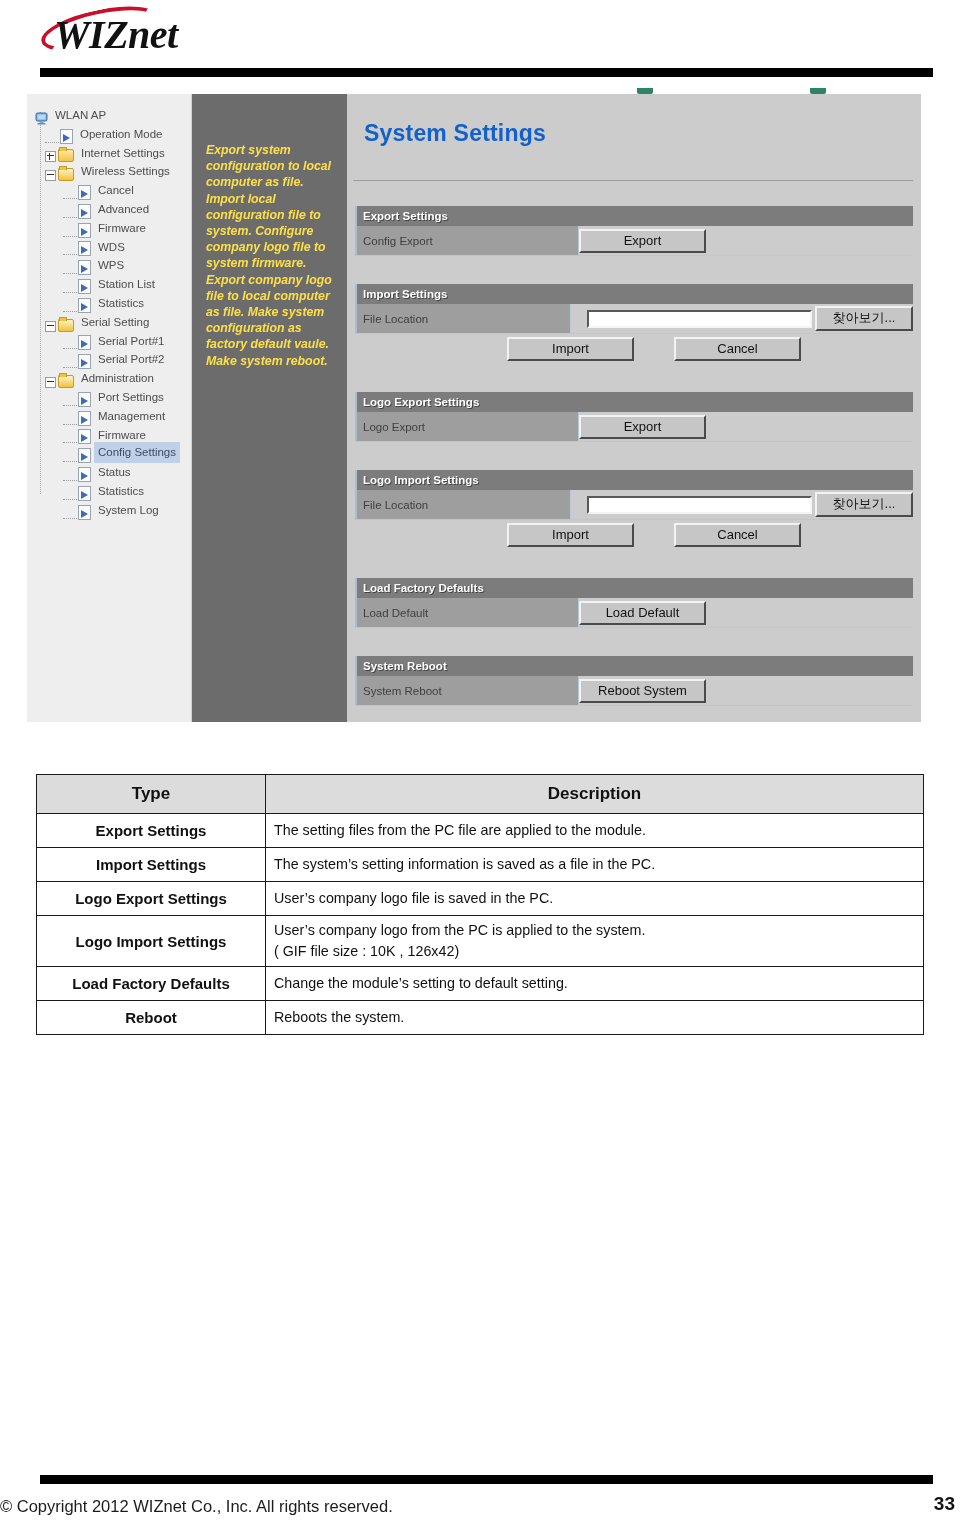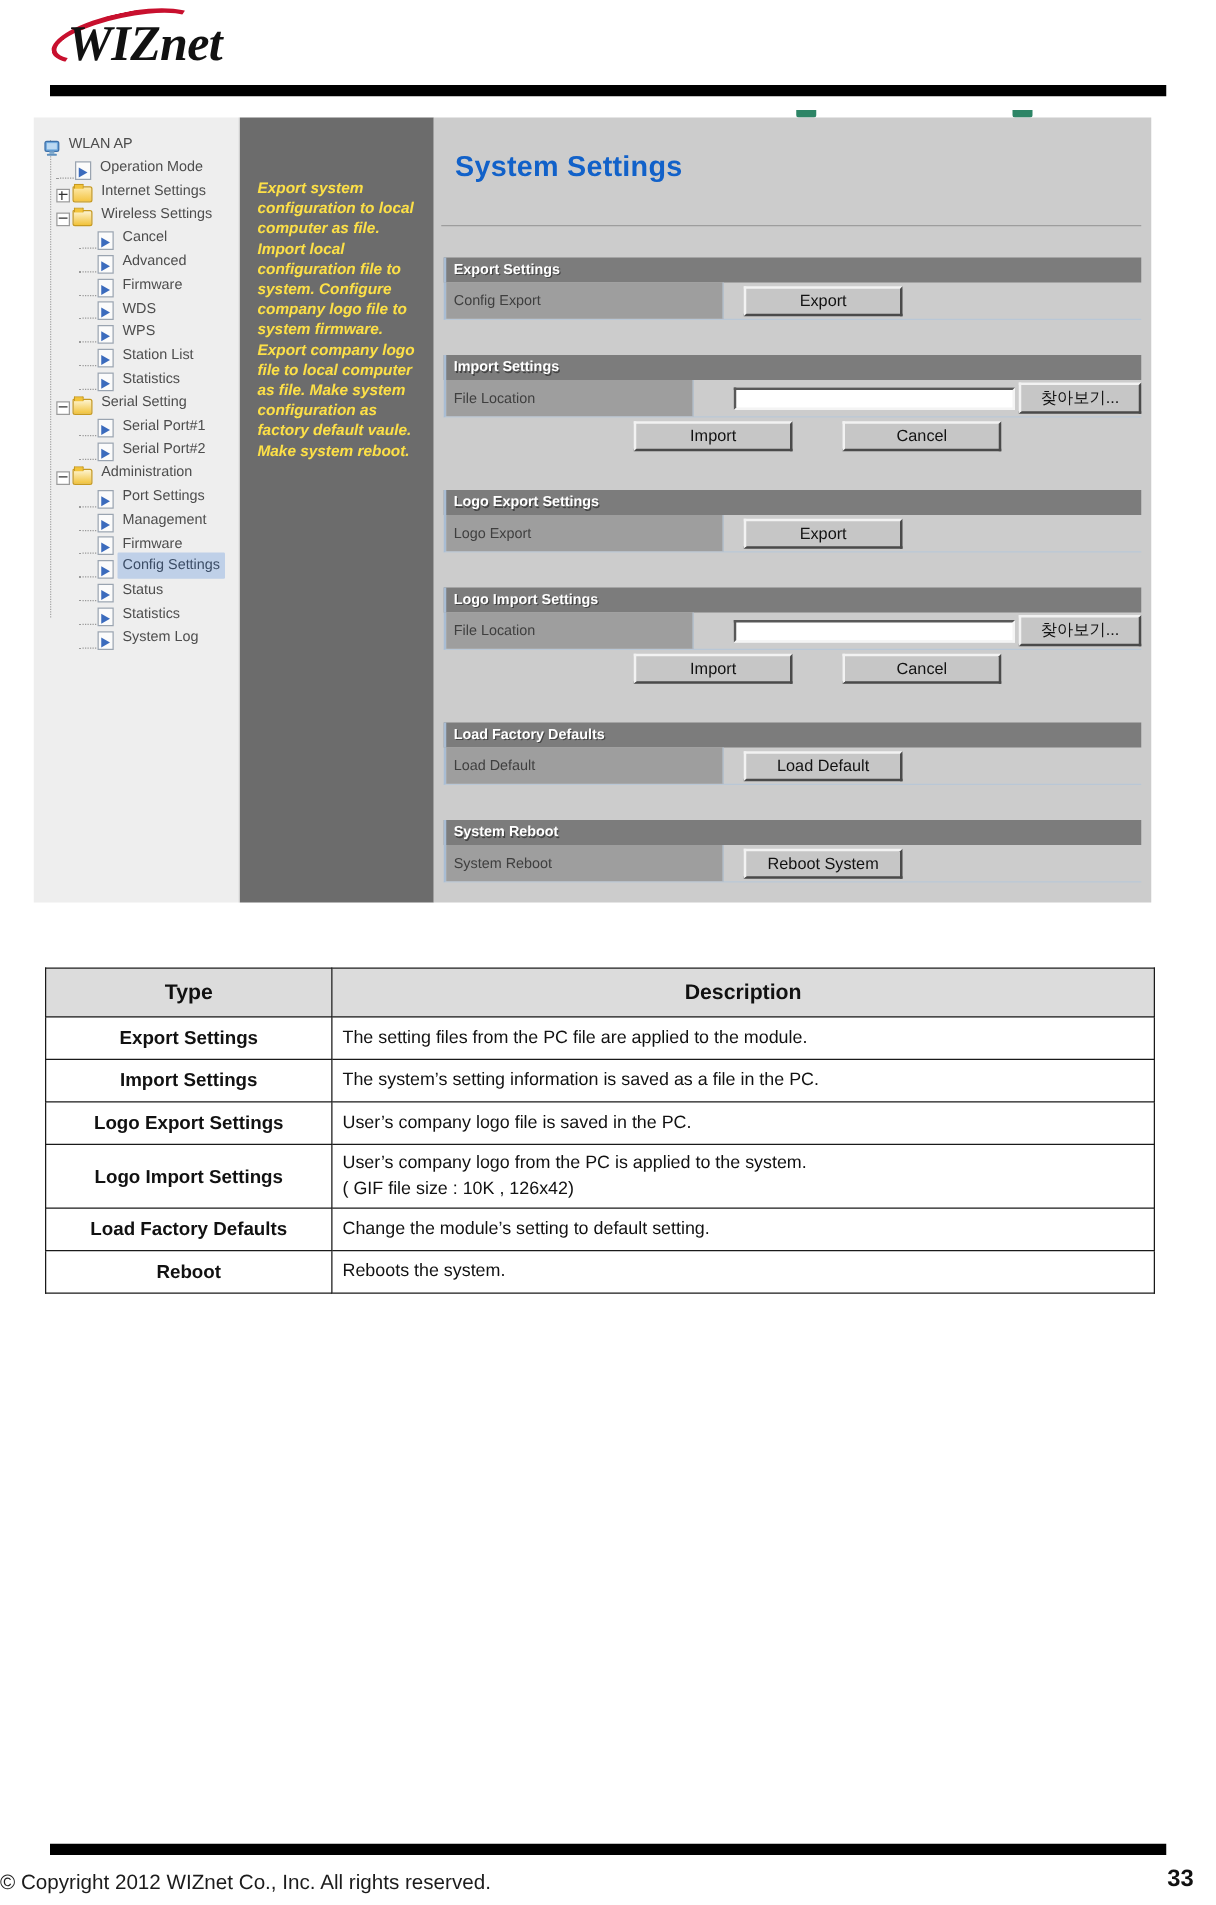--- a/index.html
+++ b/index.html
@@ -260,21 +260,21 @@
     font-size: 11.5px;
     display: flex;
     align-items: center;
     padding-left: 6px;
   }
   .sec-row .cell-ctrl {
     flex: 1;
     height: 100%;
     display: flex;
     align-items: center;
-    padding-left: 16px;
+    padding-left: 0;
     box-sizing: border-box;
   }
   .btnrow {
     border-left: 2px solid transparent;
     height: 30px;
     display: flex;
     align-items: center;
     padding-left: 150px;
     gap: 40px;
   }

